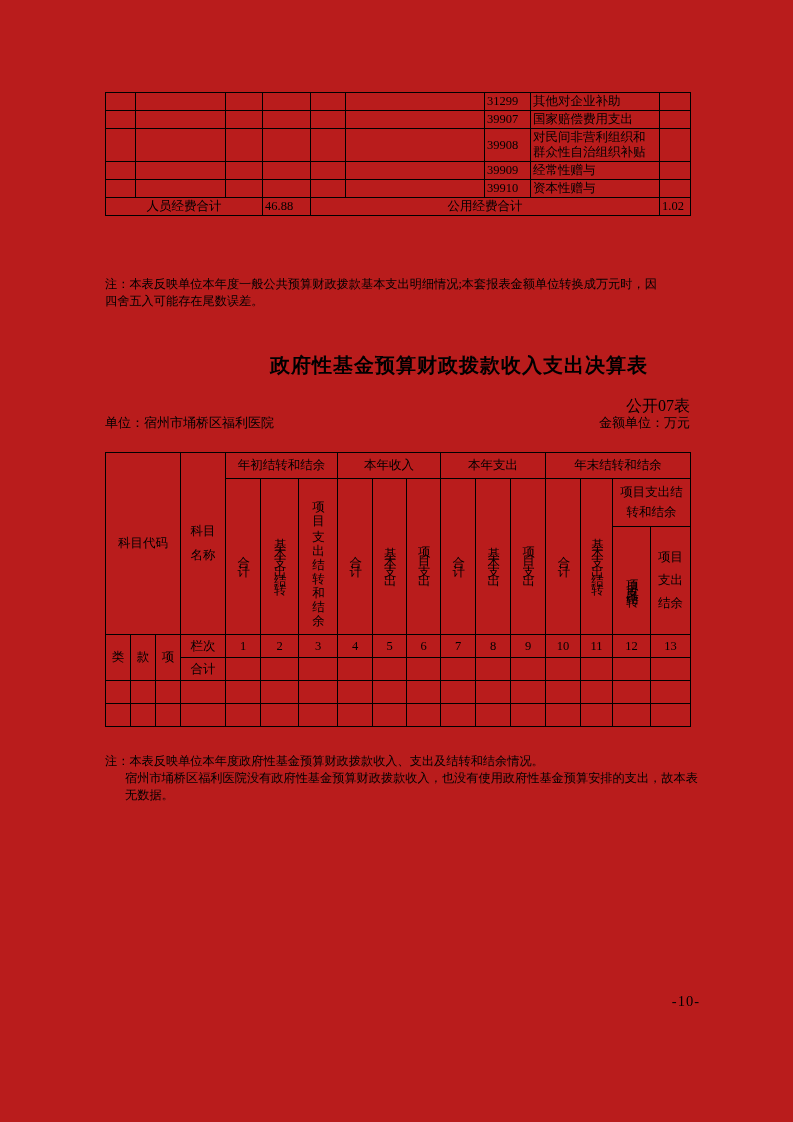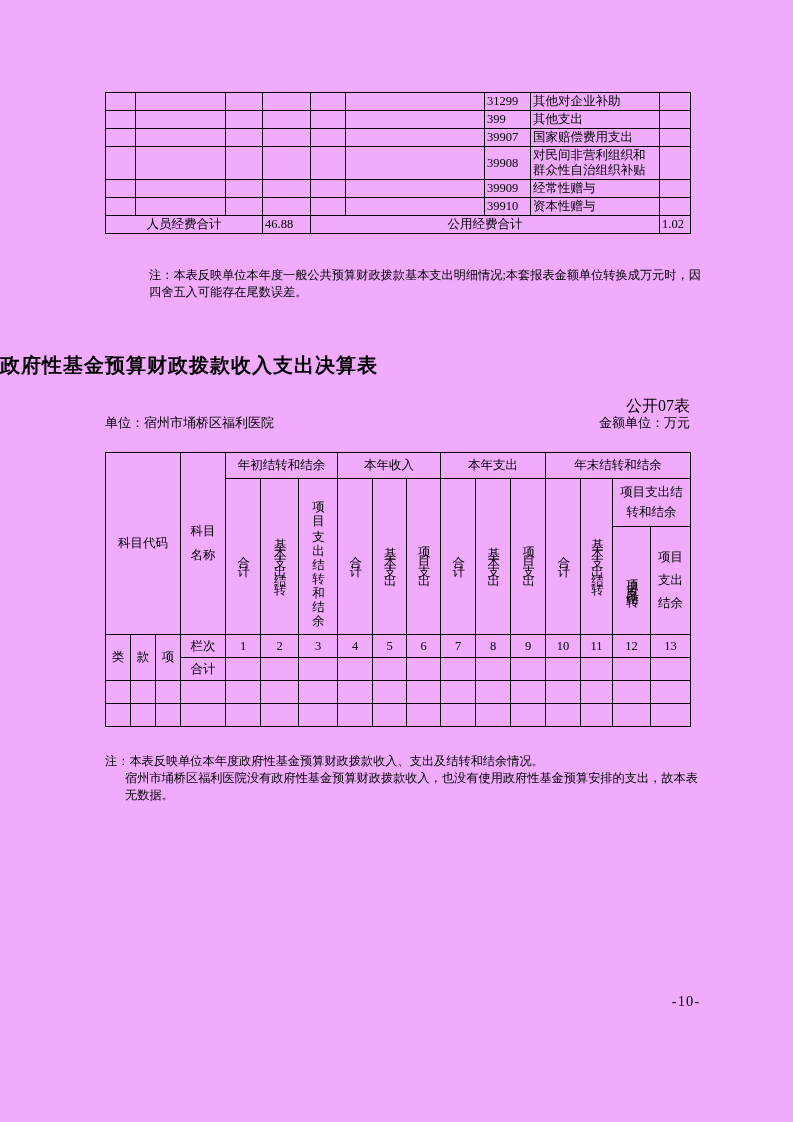--- a/index.html
+++ b/index.html
@@ -1,41 +1,41 @@
 <!DOCTYPE html>
 <html><head>
 <meta charset="utf-8">
 <style>
   html,body{margin:0;padding:0;background:#ffffff;}
-  .page{position:relative;width:793px;height:1122px;background:#f0abfc;overflow:hidden;
+  .page{position:relative;width:793px;height:1122px;background:#b91c1c;overflow:hidden;
         font-family:"Liberation Serif","DejaVu Serif",serif;color:#000;}
   table{border-collapse:collapse;table-layout:fixed;}
   .t-top,.t-main{position:absolute;width:585px;}
   .t-top{left:105px;top:92px;}
   .t-main{left:105px;top:452px;}
   .t-top td,.t-main td,.t-main th{border:1px solid #000;font-size:12.5px;font-weight:normal;overflow:hidden;}
   .t-top td{height:15px;line-height:15px;padding:1px 2px;word-break:break-all;text-align:left;vertical-align:middle;}
   .t-top .ctr{text-align:center;}
   .t-top .amt{text-align:left;padding-left:2px;}
   .t-main th,.t-main td{text-align:center;vertical-align:middle;padding:1px 2px;line-height:15px;word-break:break-all;}
   
   .vt{writing-mode:vertical-rl;-webkit-text-orientation:upright;text-orientation:upright;
       display:inline-block;letter-spacing:9px;line-height:1.25;}
   .vt-tight{letter-spacing:3px;}
   .vt-wrap{letter-spacing:14px;max-height:150px;line-height:1.35;}
   .w2{display:inline-block;width:2.15em;word-break:break-all;line-height:1.85;}
   .w5{display:inline-block;width:5.2em;word-break:break-all;line-height:1.55;}
-  .doc-title{position:absolute;left:0;top:352px;width:648px;text-align:left;
+  .doc-title{position:absolute;left:0;top:352px;width:648px;text-align:right;
              font-family:Liberation Sans, sans-serif;font-weight:700;font-size:20px;letter-spacing:1px;}
   .table-code{position:absolute;left:105px;top:396px;width:585px;text-align:right;font-size:16px;white-space:nowrap;}
   .meta{position:absolute;left:105px;top:414px;width:585px;display:flex;justify-content:space-between;font-size:13px;}
   .meta div{white-space:nowrap;}
   .note{position:absolute;font-size:12.2px;line-height:17px;}
   .note .line{white-space:nowrap;}
-  .note1{left:105px;top:267px;width:620px;margin-left:44px;}
+  .note1{left:105px;top:276px;width:620px;}
   .note2{left:105px;top:753px;width:640px;}
   .note2 .cont{margin-left:20px;}
   .pageno{position:absolute;left:640px;top:993px;width:60px;text-align:right;font-size:14.5px;letter-spacing:1px;}
 </style>
 </head>
 <body>
 
 <div class="page">
 
   <table class="t-top">
@@ -53,31 +53,20 @@
     <tbody>
       <tr>
         <td></td>
           <td></td>
           <td></td>
           <td></td>
           <td></td>
           <td></td>
         <td>31299</td>
         <td>其他对企业补助</td>
-        <td></td>
-      </tr>
-      <tr>
-        <td></td>
-          <td></td>
-          <td></td>
-          <td></td>
-          <td></td>
-          <td></td>
-        <td>399</td>
-        <td>其他支出</td>
         <td></td>
       </tr>
       <tr>
         <td></td>
           <td></td>
           <td></td>
           <td></td>
           <td></td>
           <td></td>
         <td>39907</td>

